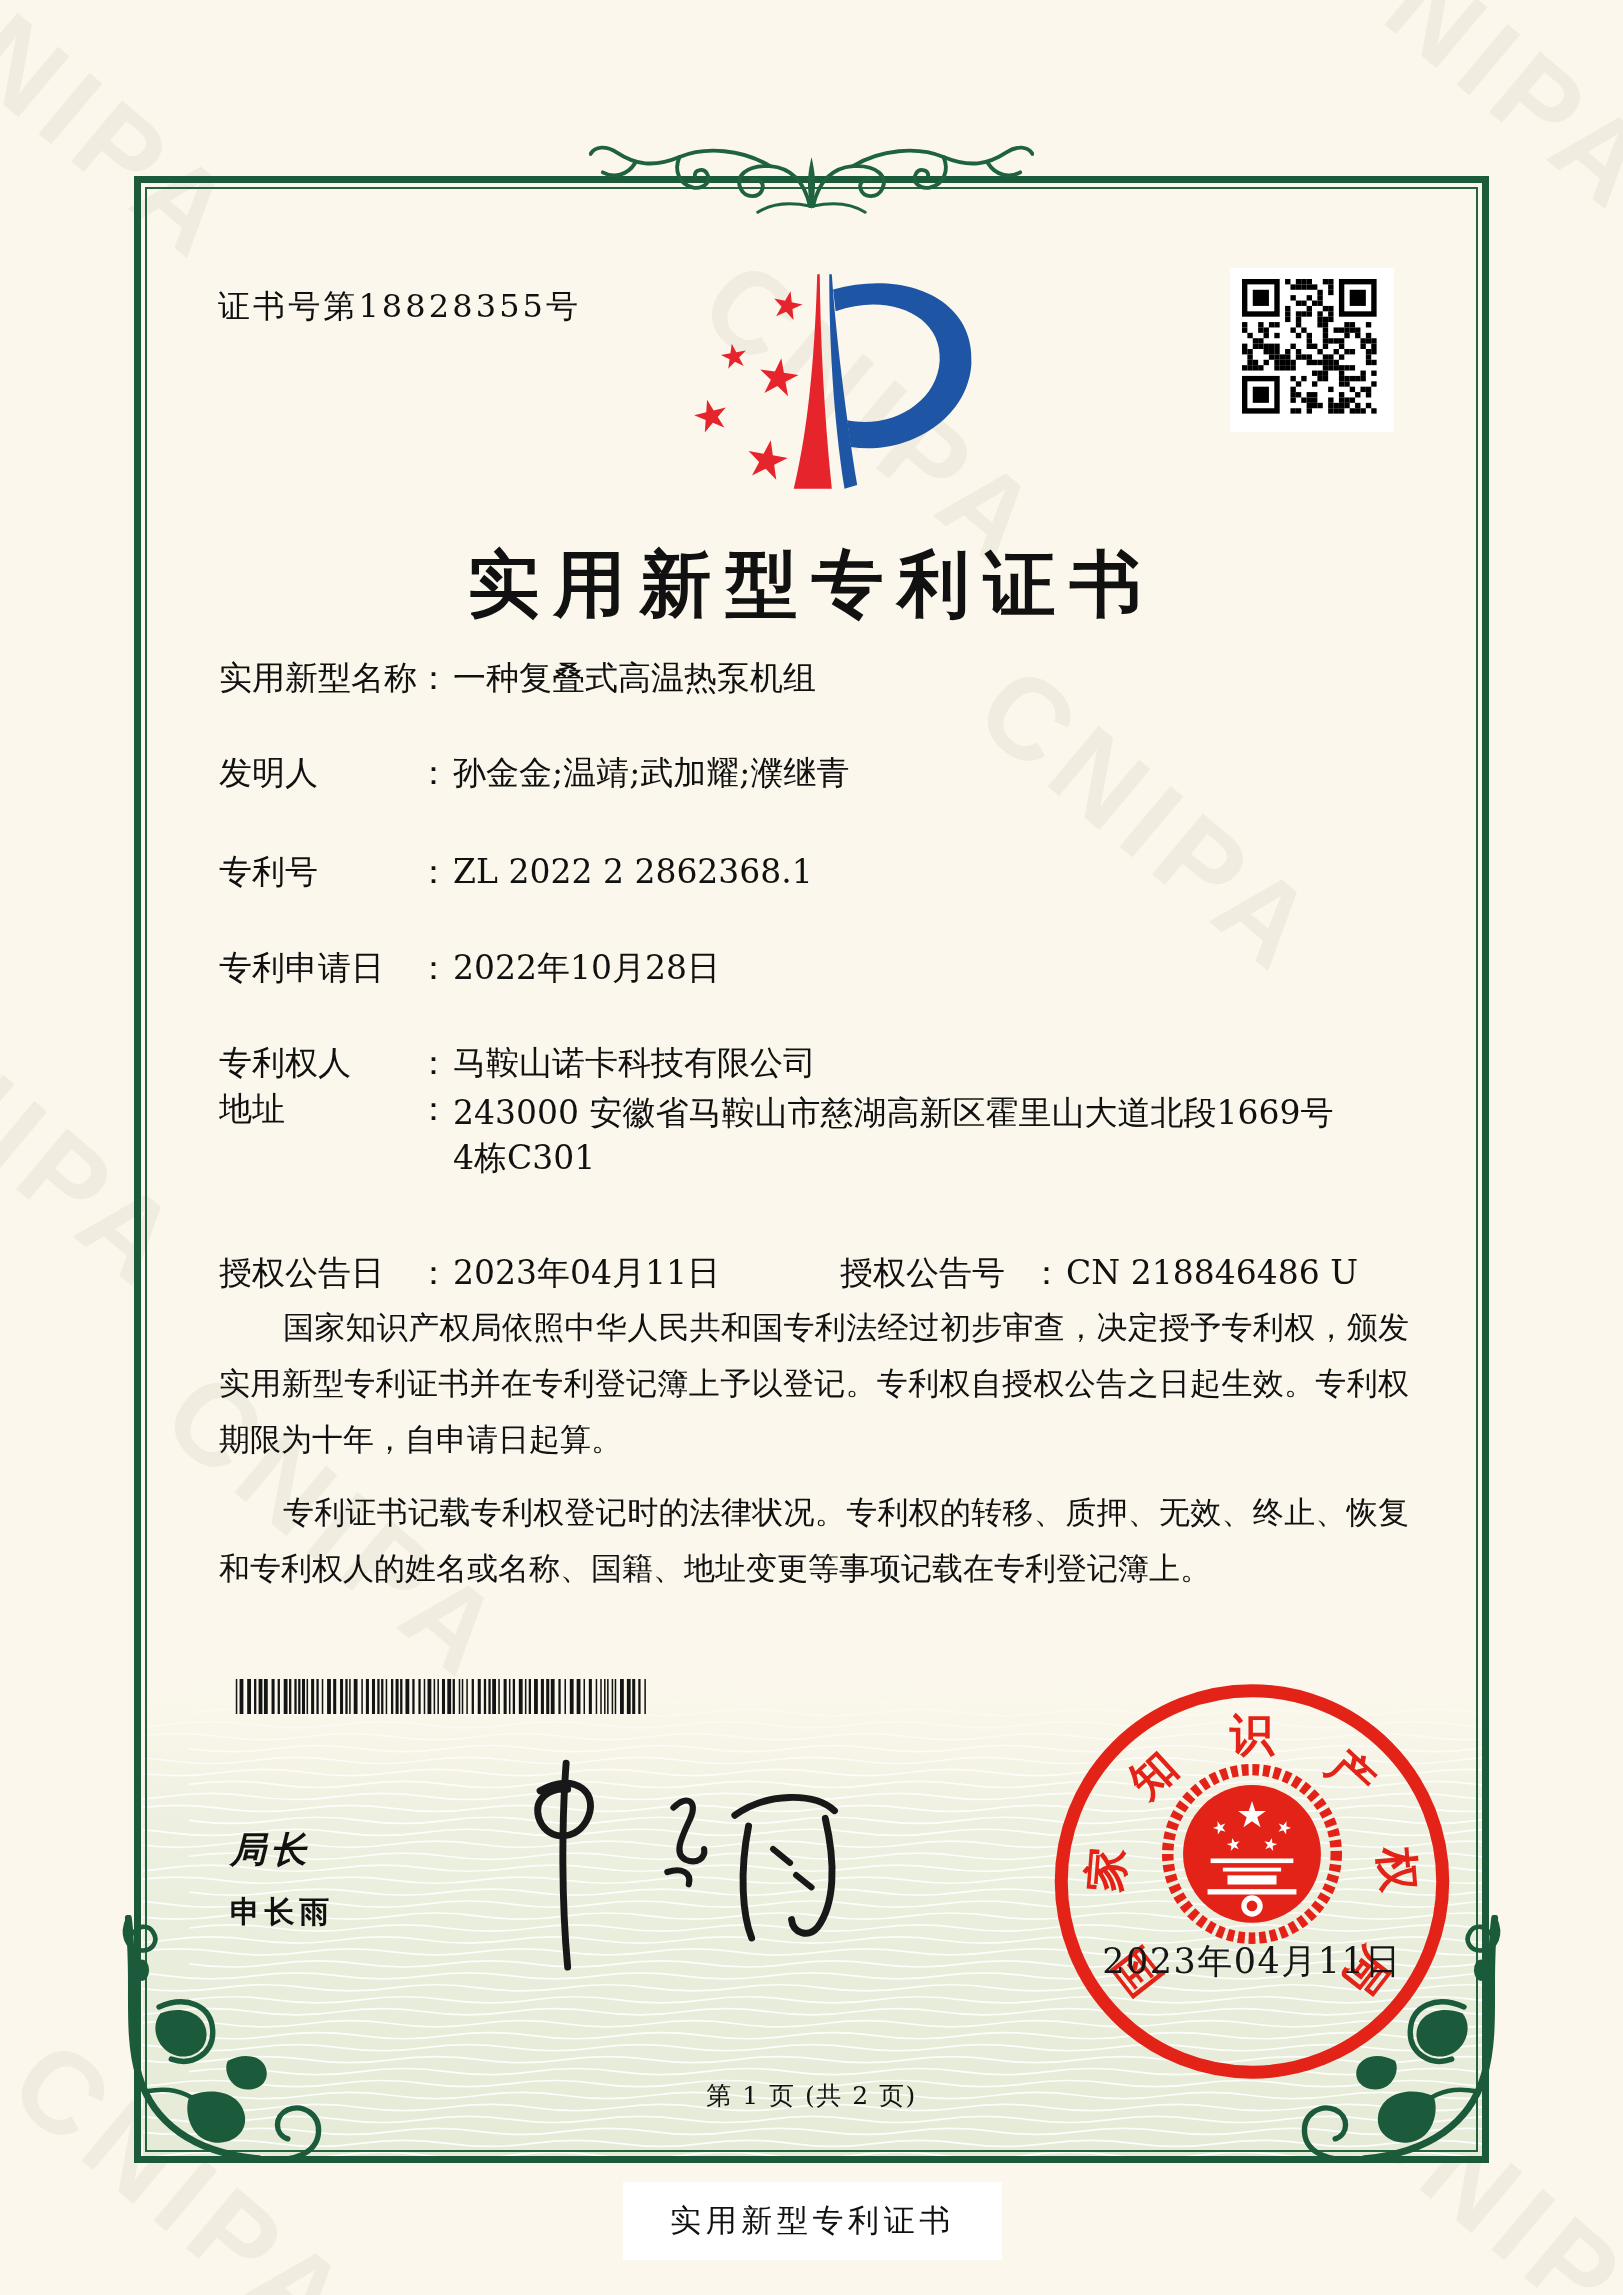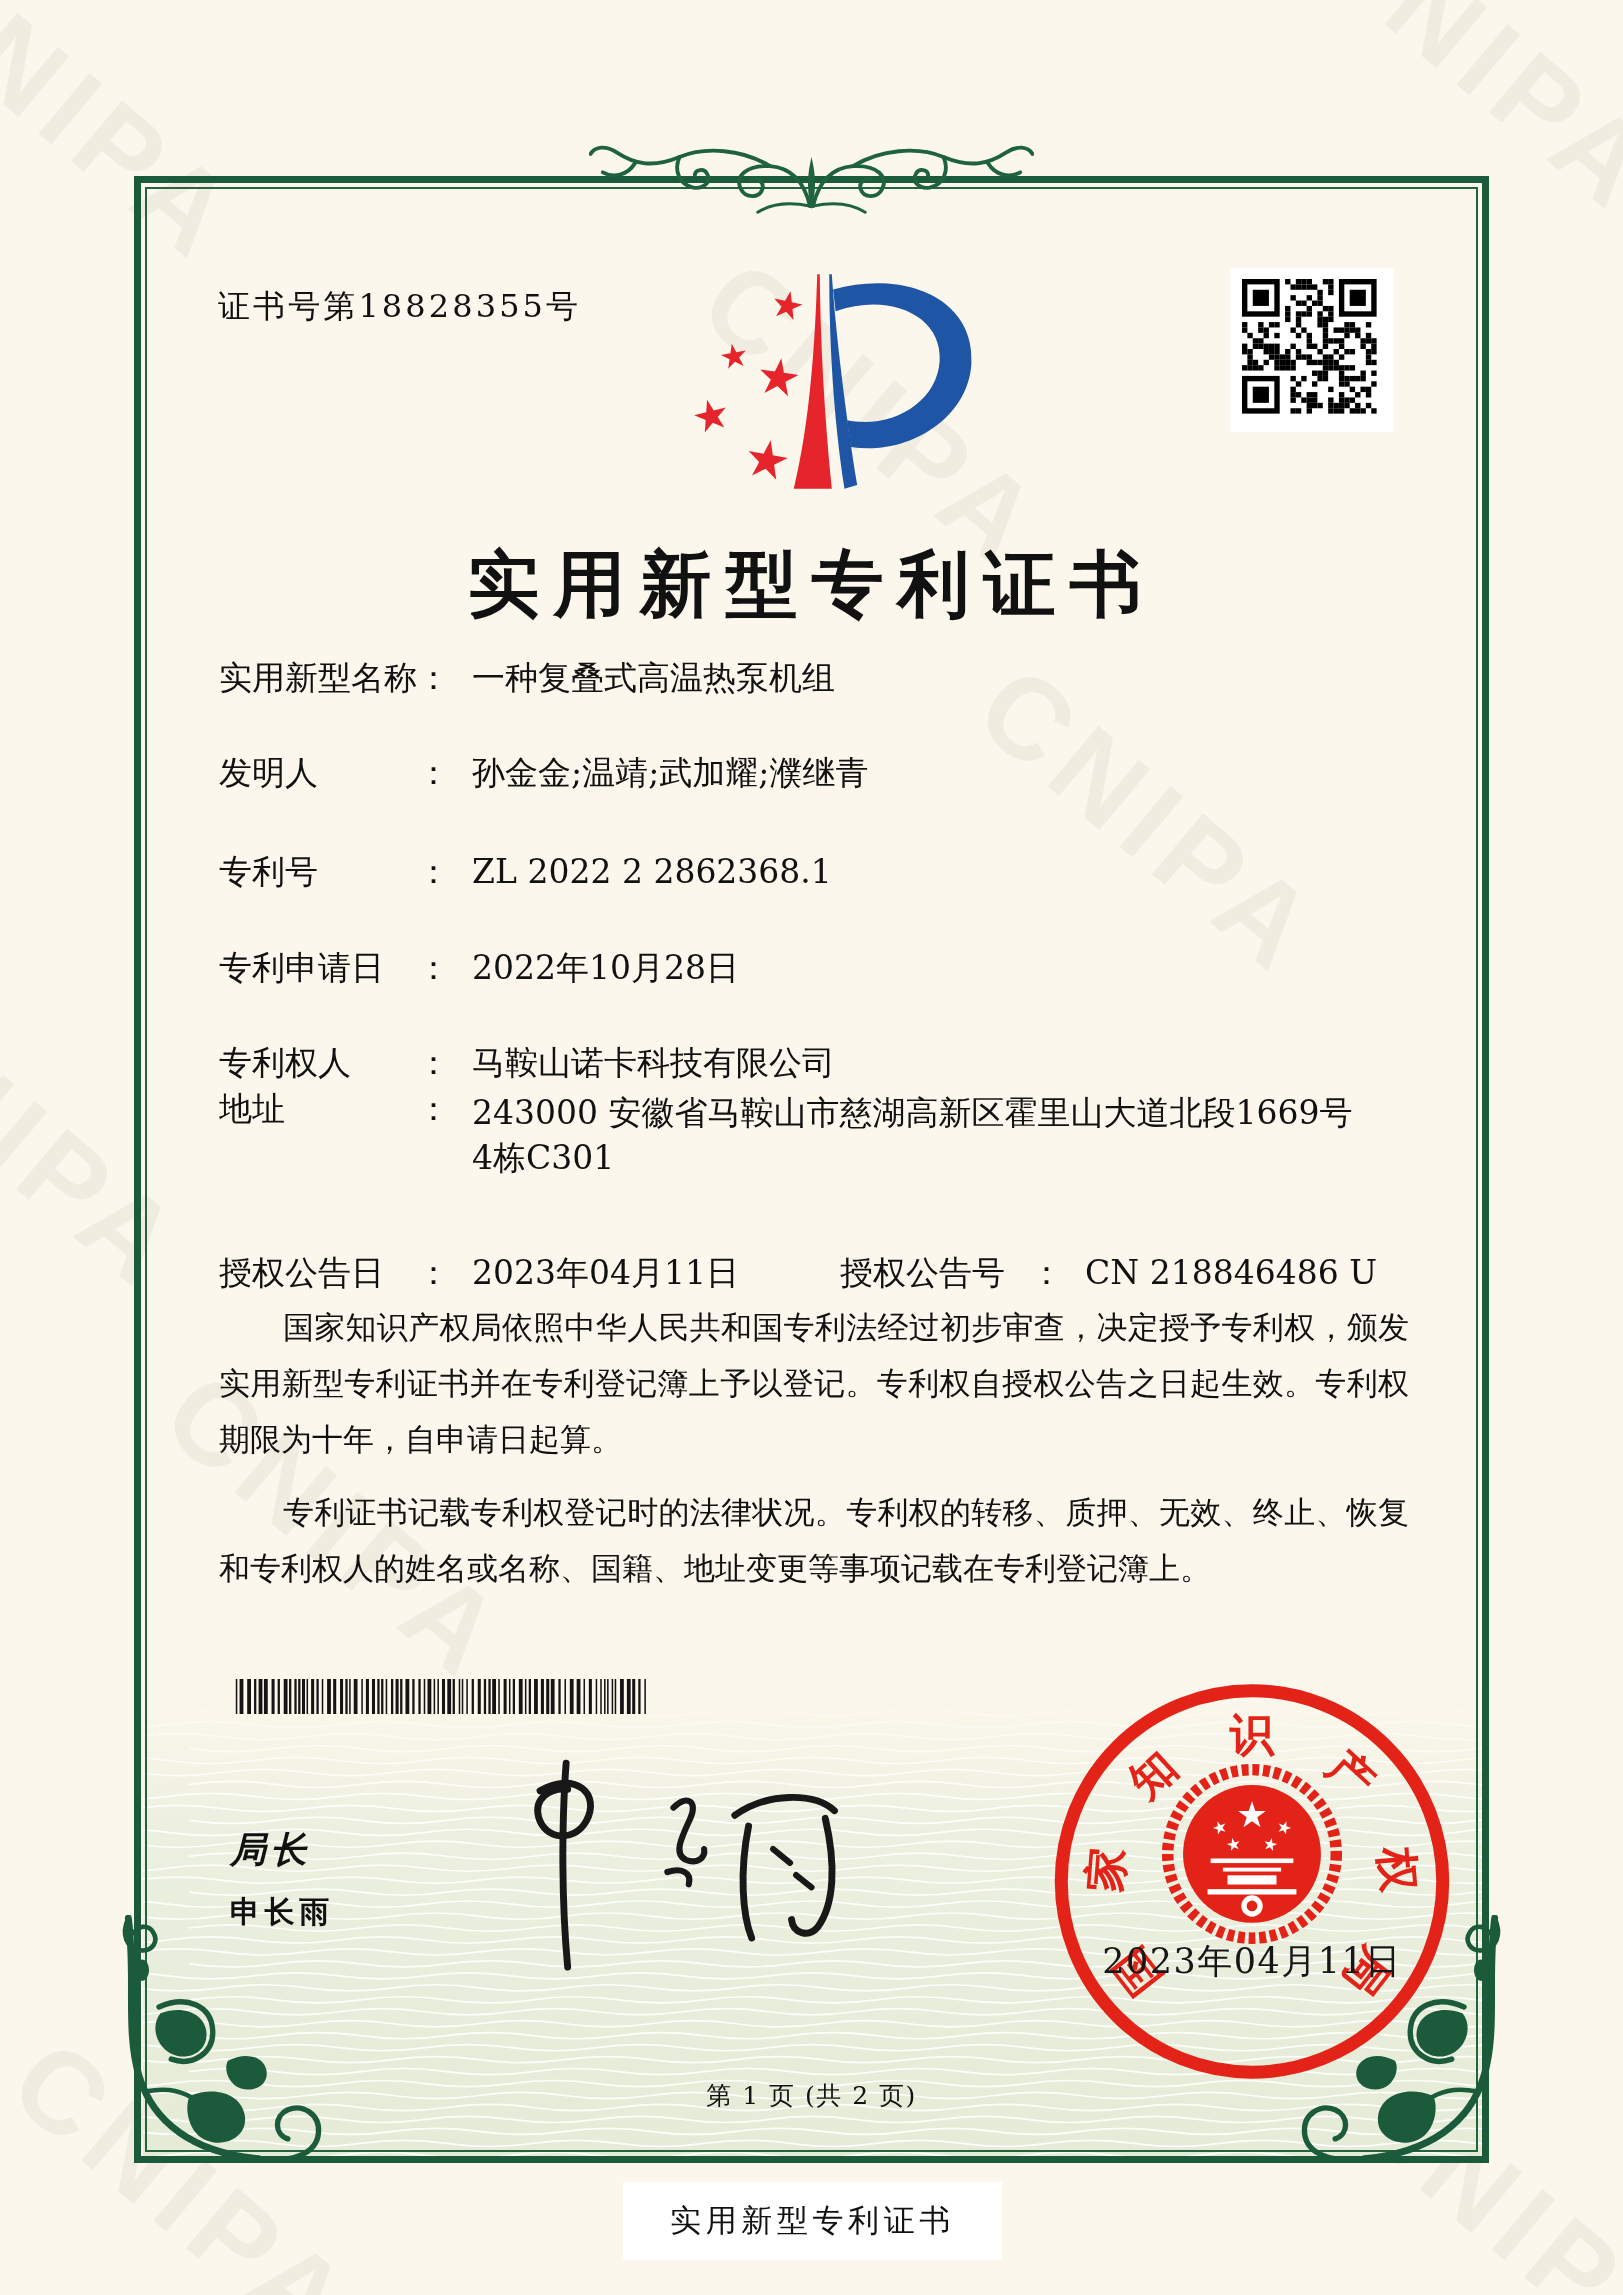--- a/index.html
+++ b/index.html
@@ -45,21 +45,21 @@
     position:absolute;left:0;top:537px;width:1623px;text-align:center;
     font-size:72px;font-weight:bold;letter-spacing:14px;white-space:nowrap;font-family:Liberation Serif, serif;
   }
   .frow{position:absolute;left:219px;font-size:33px;white-space:nowrap;}
   .flabel{
     display:inline-block;width:198px;text-align:justify;vertical-align:top;
     line-height:37px;height:37px;overflow:hidden;
   }
   .flabel::after{content:"";display:inline-block;width:100%;}
   .fcolon{display:inline-block;vertical-align:top;line-height:37px;margin-right:3.1px;}
-  .fvalue{display:inline-block;vertical-align:top;line-height:37px;margin-left:19px;}
+  .fvalue{display:inline-block;vertical-align:top;line-height:37px;}
   .fvalue.wrap{white-space:normal;width:889px;line-height:45px;word-break:break-all;}
   .fgroup2{position:absolute;left:621px;top:0;}
   .paras{position:absolute;left:219px;top:1299px;width:1190px;font-size:31px;}
   .paras p{
     margin:0;text-indent:64px;line-height:56px;text-align:justify;
     font-family:"DejaVu Serif","Liberation Serif",serif;
   }
   .paras p + p{margin-top:17px;}
   .barcode{position:absolute;left:234px;top:1679px;}
   .sig-title{

